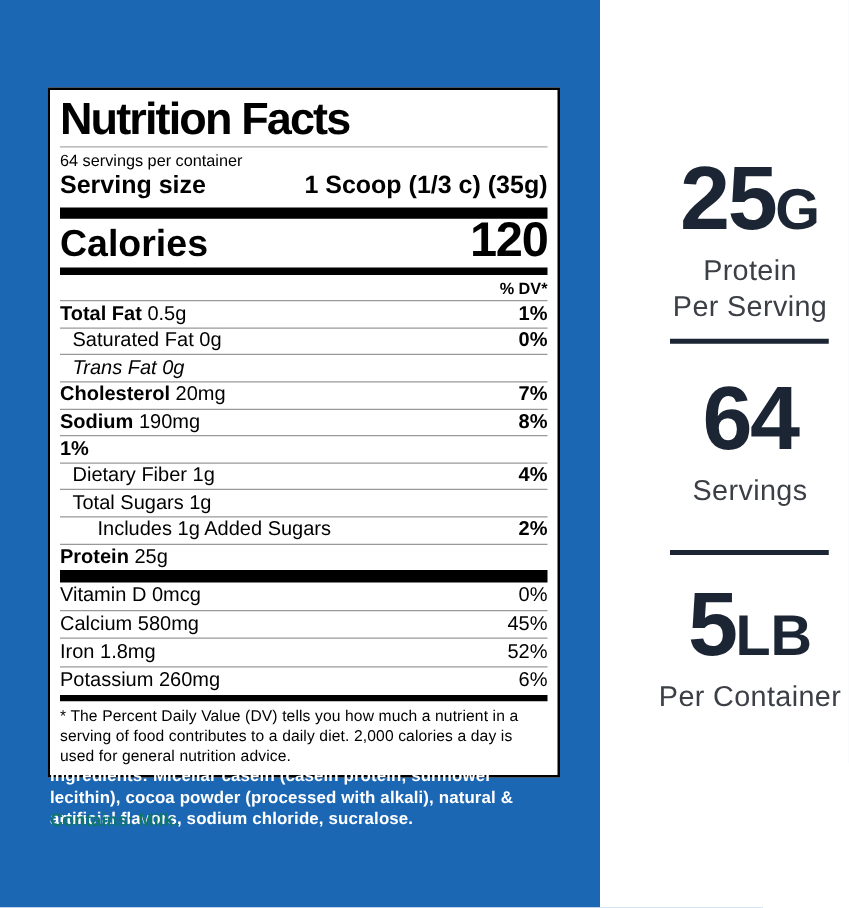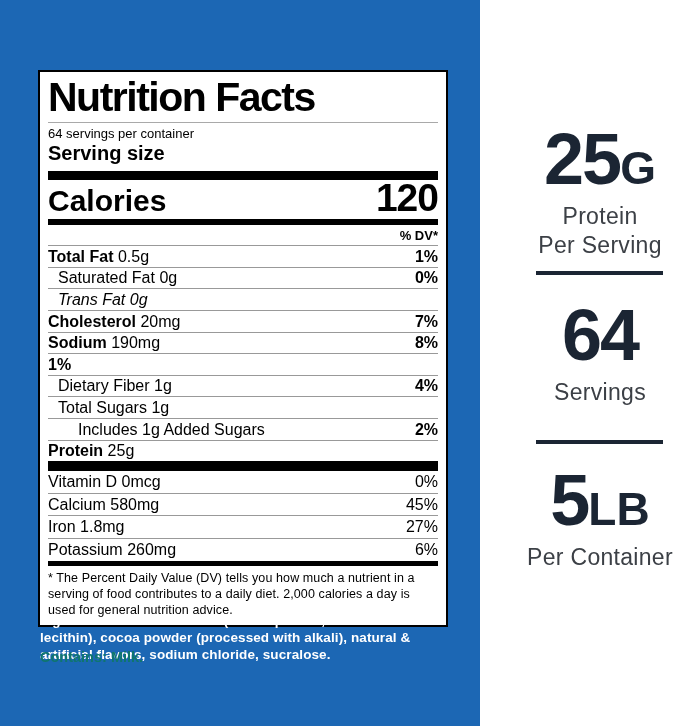--- a/index.html
+++ b/index.html
@@ -26,21 +26,21 @@
   .nf-label {
     position: absolute;
     left: 38px; top: 70px;
     width: 410px;
     background: #ffffff;
     border: 2px solid #000000;
     padding: 5px 8px 7px 8px;
     color: #000000;
   }
   .nf-title {
-    font-size: 41px;
+    font-size: 36px;
     font-weight: bold;
     letter-spacing: -1.5px;
     line-height: 1.02;
     padding-bottom: 3px;
     border-bottom: 1px solid #a9a9a9;
   }
   .nf-servings {
     font-size: 13px;
     line-height: 1.2;
     padding-top: 3px;
@@ -164,20 +164,21 @@
 
 <div class="stage">
 
   <div class="blue-panel"></div>
 
   <div class="nf-label">
     <div class="nf-title">Nutrition Facts</div>
     <div class="nf-servings">64 servings per container</div>
     <div class="nf-ss-row">
       <span>Serving size</span>
+      <span>1 Scoop (1/3 c) (35g)</span>
     </div>
     <div class="bar bar-lg"></div>
     <div class="nf-cal-row">
       <span class="nf-cal-label">Calories</span>
       <span class="nf-cal-value">120</span>
     </div>
     <div class="bar bar-md"></div>
     <div class="nf-dvh">% DV*</div>
 
     <div class="nrow">
@@ -225,21 +226,21 @@
     <div class="nrow vrow">
       <span class="nname"><span>Vitamin D</span>&nbsp;<span>0mcg</span></span>
       <span class="ndv">0%</span>
     </div>
     <div class="nrow vrow">
       <span class="nname"><span>Calcium</span>&nbsp;<span>580mg</span></span>
       <span class="ndv">45%</span>
     </div>
     <div class="nrow vrow">
       <span class="nname"><span>Iron</span>&nbsp;<span>1.8mg</span></span>
-      <span class="ndv">27%</span>
+      <span class="ndv">52%</span>
     </div>
     <div class="nrow vrow nb">
       <span class="nname"><span>Potassium</span>&nbsp;<span>260mg</span></span>
       <span class="ndv">6%</span>
     </div>
 
     <div class="bar bar-sm"></div>
     <div class="nf-foot">* The Percent Daily Value (DV) tells you how much a nutrient in a serving of food contributes to a daily diet. 2,000 calories a day is used for general nutrition advice.</div>
   </div>
 

